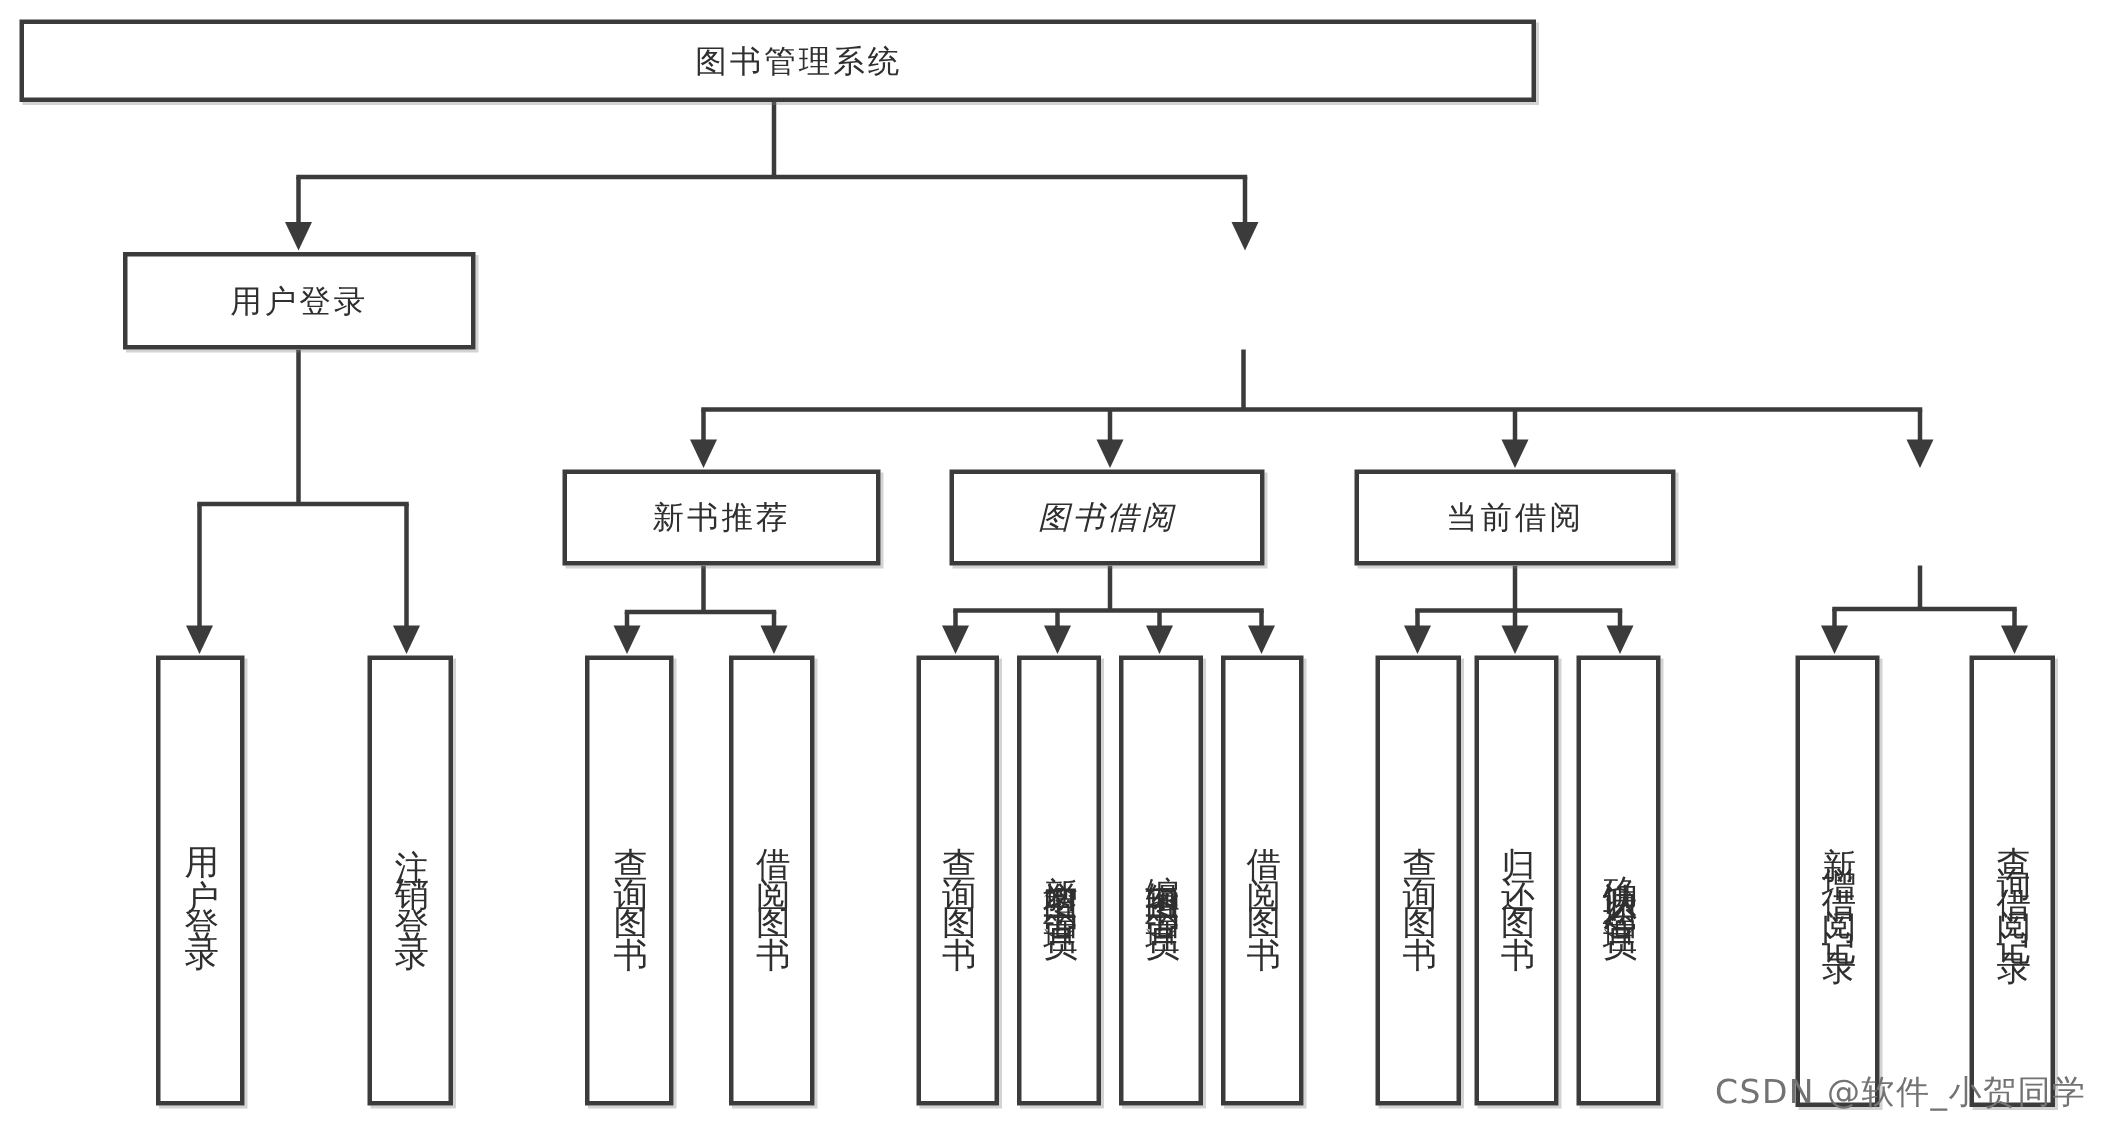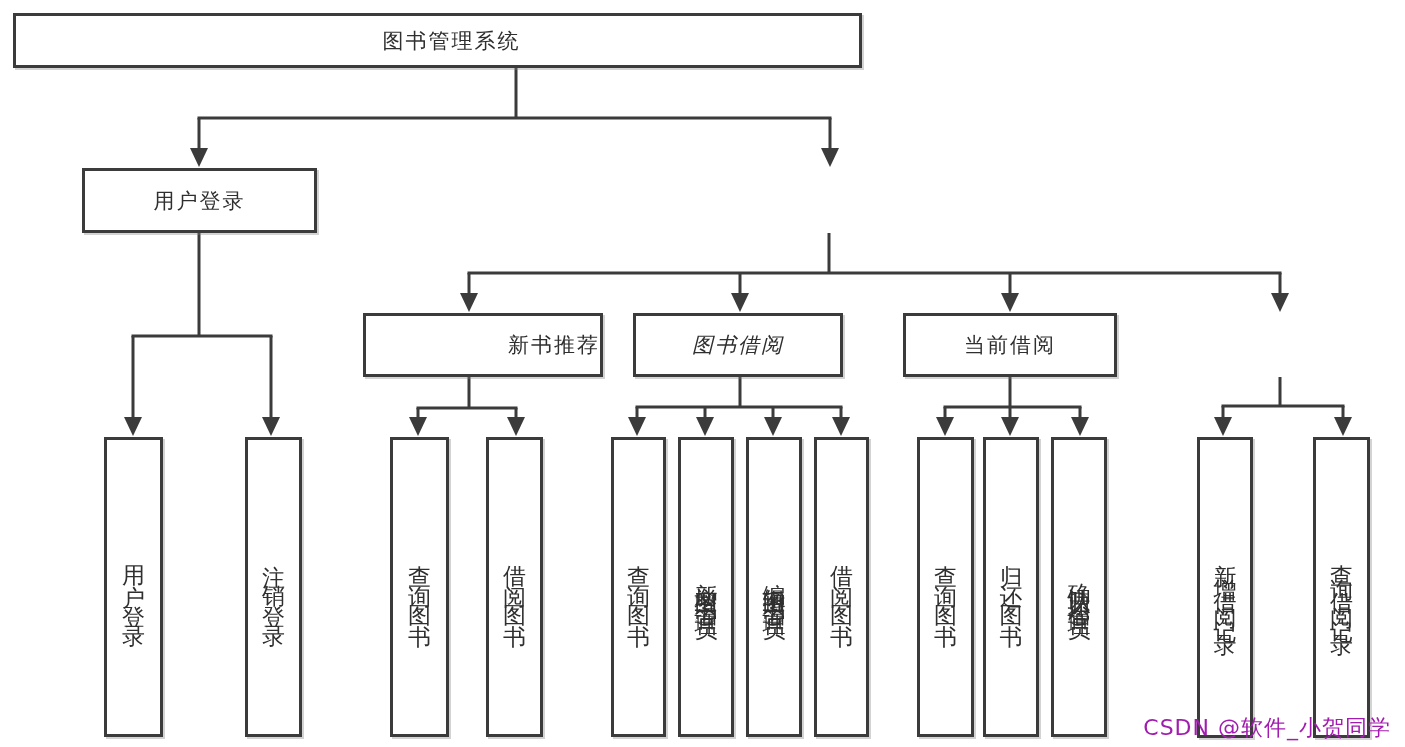--- a/index.html
+++ b/index.html
@@ -33,21 +33,21 @@
     font-size:23px;
     line-height:1;
   }
   .v4 .lbl{letter-spacing:20px;}
   .v6 .lbl{letter-spacing:14px;}
   .v9 .lbl{letter-spacing:5px;}
   #watermark{
     position:absolute;
     right:14px;bottom:4px;
     font-size:22px;
-    color:#a21caf;
+    color:#737373;
     letter-spacing:1px;
     z-index:3;
   }
 </style>
 </head>
 <body>
 
 <div id="stage">
 
   <svg id="wires" width="1405" height="747" viewBox="0 0 1405 747">
@@ -109,29 +109,29 @@
       <polygon points="764,417 782,417 773,436"></polygon>
       <polygon points="832,417 850,417 841,436"></polygon>
       <polygon points="936,417 954,417 945,436"></polygon>
       <polygon points="1001,417 1019,417 1010,436"></polygon>
       <polygon points="1071,417 1089,417 1080,436"></polygon>
       <polygon points="1214,417 1232,417 1223,436"></polygon>
       <polygon points="1334,417 1352,417 1343,436"></polygon>
     </g>
   </svg>
 
-  <div class="box" style="left:13px;top:13px;width:849px;height:55px;padding-left:28px;">
+  <div class="box" style="left:13px;top:13px;width:1011px;height:55px;padding-left:28px;">
     <span class="lbl">图书管理系统</span>
   </div>
 
   <div class="box" style="left:82px;top:168px;width:235px;height:65px;">
     <span class="lbl">用户登录</span>
   </div>
 
-  <div class="box" style="left:363px;top:313px;width:240px;height:64px;justify-content:flex-end;">
+  <div class="box" style="left:375px;top:313px;width:212px;height:64px;">
     <span class="lbl">新书推荐</span>
   </div>
   <div class="box" style="left:633px;top:313px;width:210px;height:64px;font-style:italic;">
     <span class="lbl">图书借阅</span>
   </div>
   <div class="box" style="left:903px;top:313px;width:214px;height:64px;">
     <span class="lbl">当前借阅</span>
   </div>
 
   <div class="box vbox v4" style="left:104px;top:437px;width:59px;height:300px;">

